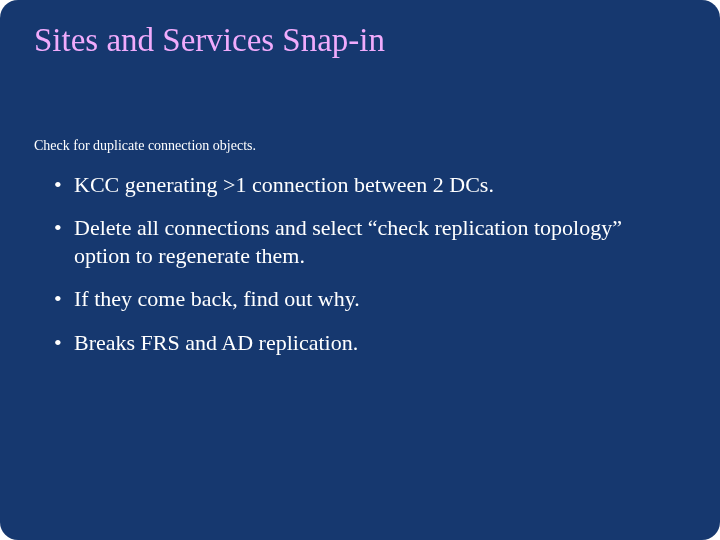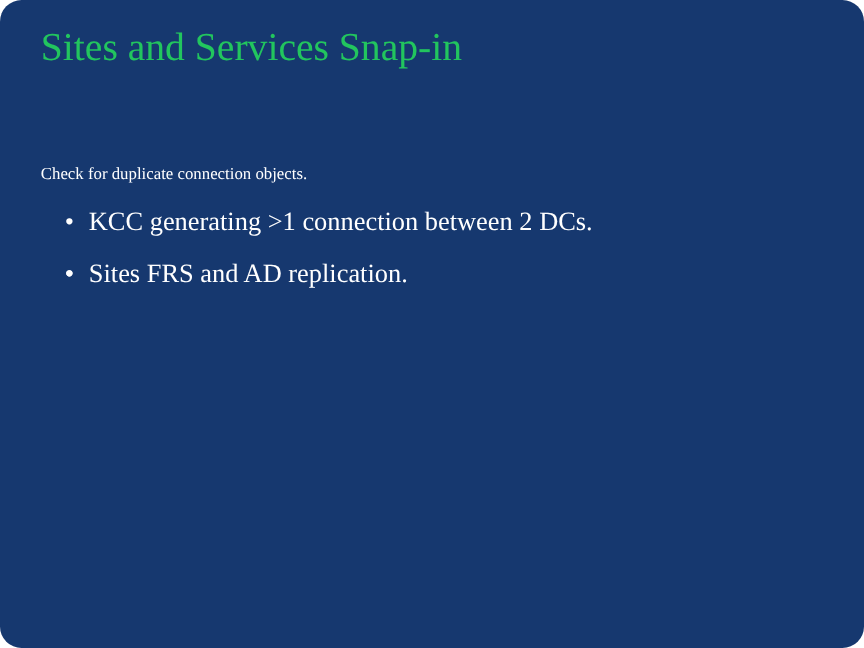--- a/index.html
+++ b/index.html
@@ -14,21 +14,21 @@
     height: 540px;
     background: #16386f;
     color: #ffffff;
     font-family: "Times New Roman", Times, serif;
     border-radius: 18px;
     box-sizing: border-box;
     padding: 22px 34px 34px 34px;
     position: relative;
   }
   .title {
-    color: #22c55e;
+    color: #f0abfc;
     font-size: 33px;
     font-weight: 400;
     margin: 0 0 78px 0;
     line-height: 1.15;
   }
   .lead {
     font-size: 14px;
     margin: 0 0 14px 0;
     line-height: 1.2;
   }
@@ -79,18 +79,22 @@
 <div class="slide">
   <h1 class="title">Sites and Services Snap-in</h1>
 
   <p class="lead">Check for duplicate connection objects.</p>
 
   <ul class="top">
     <li>
       <span>KCC generating &gt;1 connection between 2 DCs.</span>
     </li>
     <li>
+      <span>Delete all connections and select “check replication topology” option to regenerate them.</span>
     </li>
     <li>
-      <span>Sites FRS and AD replication.</span>
+      <span>If they come back, find out why.</span>
+    </li>
+    <li>
+      <span>Breaks FRS and AD replication.</span>
     </li>
   </ul>
 </div>
 
 </body></html>

